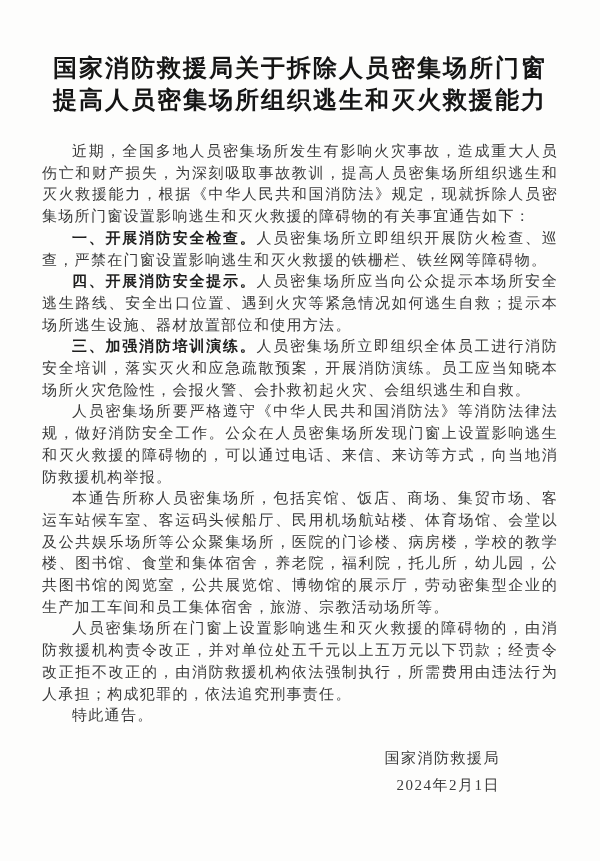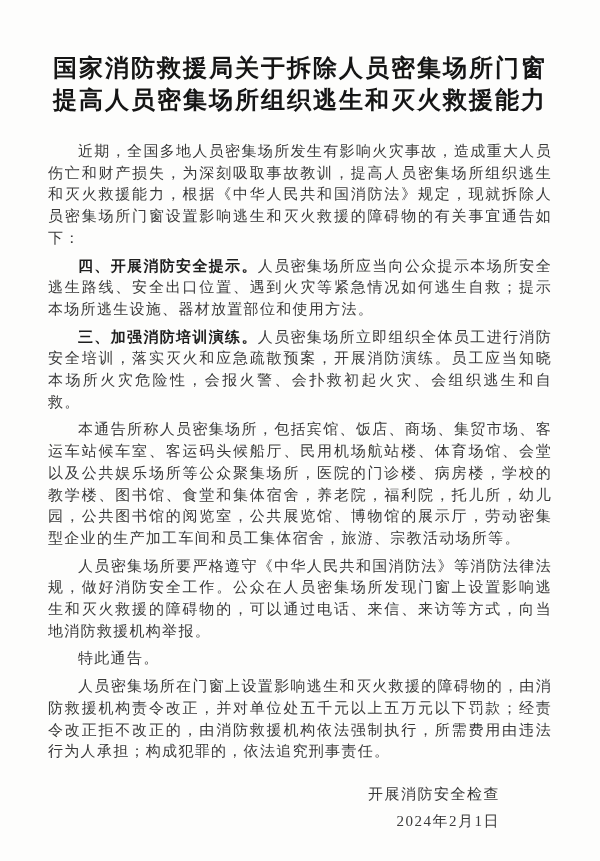--- a/index.html
+++ b/index.html
@@ -24,21 +24,21 @@
   .title {
     margin: 0 auto 25px auto;
     text-align: center;
     font-weight: bold;
     color: #151515;
     font-size: 24px;
     line-height: 32px;
     letter-spacing: 2px;
   }
   .doc-body p {
-    margin: 6px;
+    margin: 0;
     font-size: 15px;
     line-height: 21.7px;
     letter-spacing: 1.3px;
     text-align: justify;
     text-justify: inter-character;
     text-indent: 2em;
     color: #3a3a3a;
   }
   .doc-body p b {
     font-weight: bold;
@@ -58,25 +58,26 @@
 <body>
 
 <div class="page">
   <h1 class="title">
     <span>国家消防救援局关于拆除人员密集场所门窗</span><br>
     <span>提高人员密集场所组织逃生和灭火救援能力</span>
   </h1>
 
   <div class="doc-body" id="doc-body">
       <p><span>近期，全国多地人员密集场所发生有影响火灾事故，造成重大人员伤亡和财产损失，为深刻吸取事故教训，提高人员密集场所组织逃生和灭火救援能力，根据《中华人民共和国消防法》规定，现就拆除人员密集场所门窗设置影响逃生和灭火救援的障碍物的有关事宜通告如下：</span></p>
+      <p><b>一、开展消防安全检查。</b><span>人员密集场所立即组织开展防火检查、巡查，严禁在门窗设置影响逃生和灭火救援的铁栅栏、铁丝网等障碍物。</span></p>
       <p><b>四、开展消防安全提示。</b><span>人员密集场所应当向公众提示本场所安全逃生路线、安全出口位置、遇到火灾等紧急情况如何逃生自救；提示本场所逃生设施、器材放置部位和使用方法。</span></p>
       <p><b>三、加强消防培训演练。</b><span>人员密集场所立即组织全体员工进行消防安全培训，落实灭火和应急疏散预案，开展消防演练。员工应当知晓本场所火灾危险性，会报火警、会扑救初起火灾、会组织逃生和自救。</span></p>
+      <p><span>人员密集场所要严格遵守《中华人民共和国消防法》等消防法律法规，做好消防安全工作。公众在人员密集场所发现门窗上设置影响逃生和灭火救援的障碍物的，可以通过电话、来信、来访等方式，向当地消防救援机构举报。</span></p>
       <p><span>本通告所称人员密集场所，包括宾馆、饭店、商场、集贸市场、客运车站候车室、客运码头候船厅、民用机场航站楼、体育场馆、会堂以及公共娱乐场所等公众聚集场所，医院的门诊楼、病房楼，学校的教学楼、图书馆、食堂和集体宿舍，养老院，福利院，托儿所，幼儿园，公共图书馆的阅览室，公共展览馆、博物馆的展示厅，劳动密集型企业的生产加工车间和员工集体宿舍，旅游、宗教活动场所等。</span></p>
-      <p><span>人员密集场所要严格遵守《中华人民共和国消防法》等消防法律法规，做好消防安全工作。公众在人员密集场所发现门窗上设置影响逃生和灭火救援的障碍物的，可以通过电话、来信、来访等方式，向当地消防救援机构举报。</span></p>
+      <p><span>人员密集场所在门窗上设置影响逃生和灭火救援的障碍物的，由消防救援机构责令改正，并对单位处五千元以上五万元以下罚款；经责令改正拒不改正的，由消防救援机构依法强制执行，所需费用由违法行为人承担；构成犯罪的，依法追究刑事责任。</span></p>
       <p><span>特此通告。</span></p>
-      <p><span>人员密集场所在门窗上设置影响逃生和灭火救援的障碍物的，由消防救援机构责令改正，并对单位处五千元以上五万元以下罚款；经责令改正拒不改正的，由消防救援机构依法强制执行，所需费用由违法行为人承担；构成犯罪的，依法追究刑事责任。</span></p>
     </div>
 
   <div class="signature">
-    <div>开展消防安全检查</div>
+    <div>国家消防救援局</div>
     <div>2024年2月1日</div>
   </div>
 </div>
 
 </body></html>

